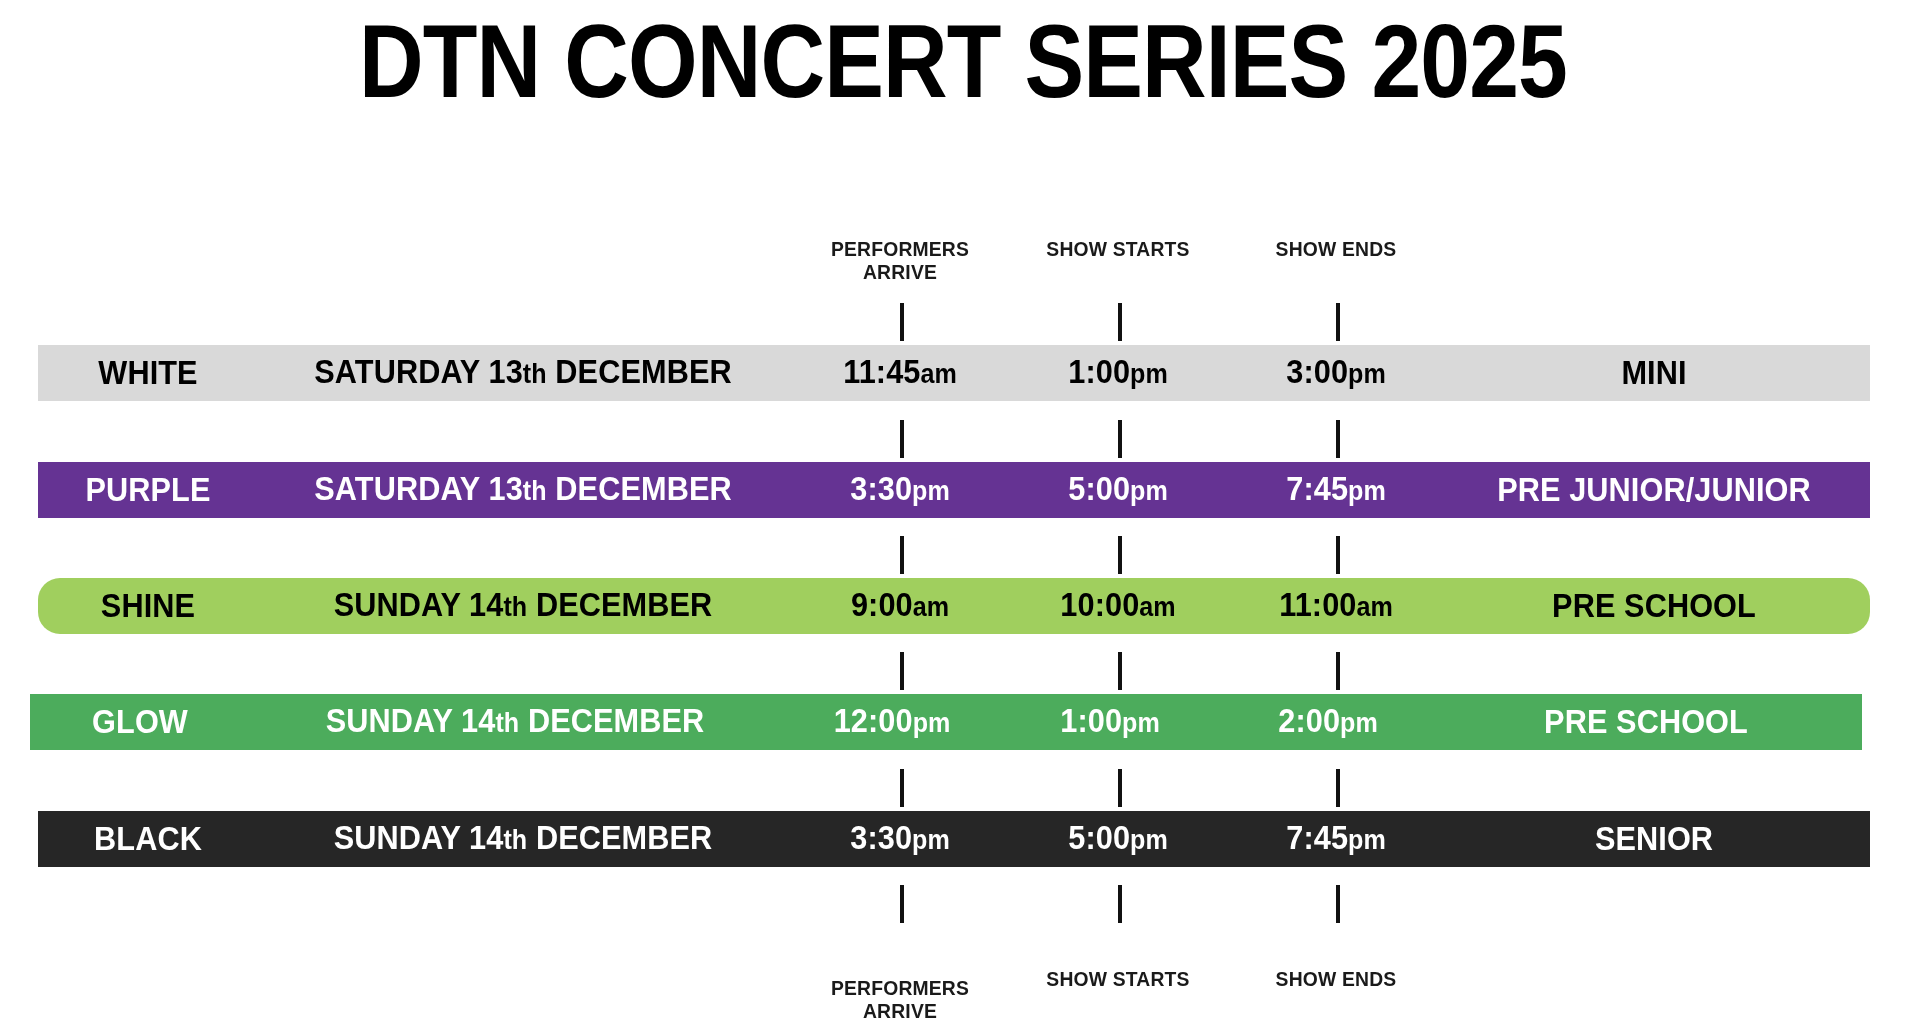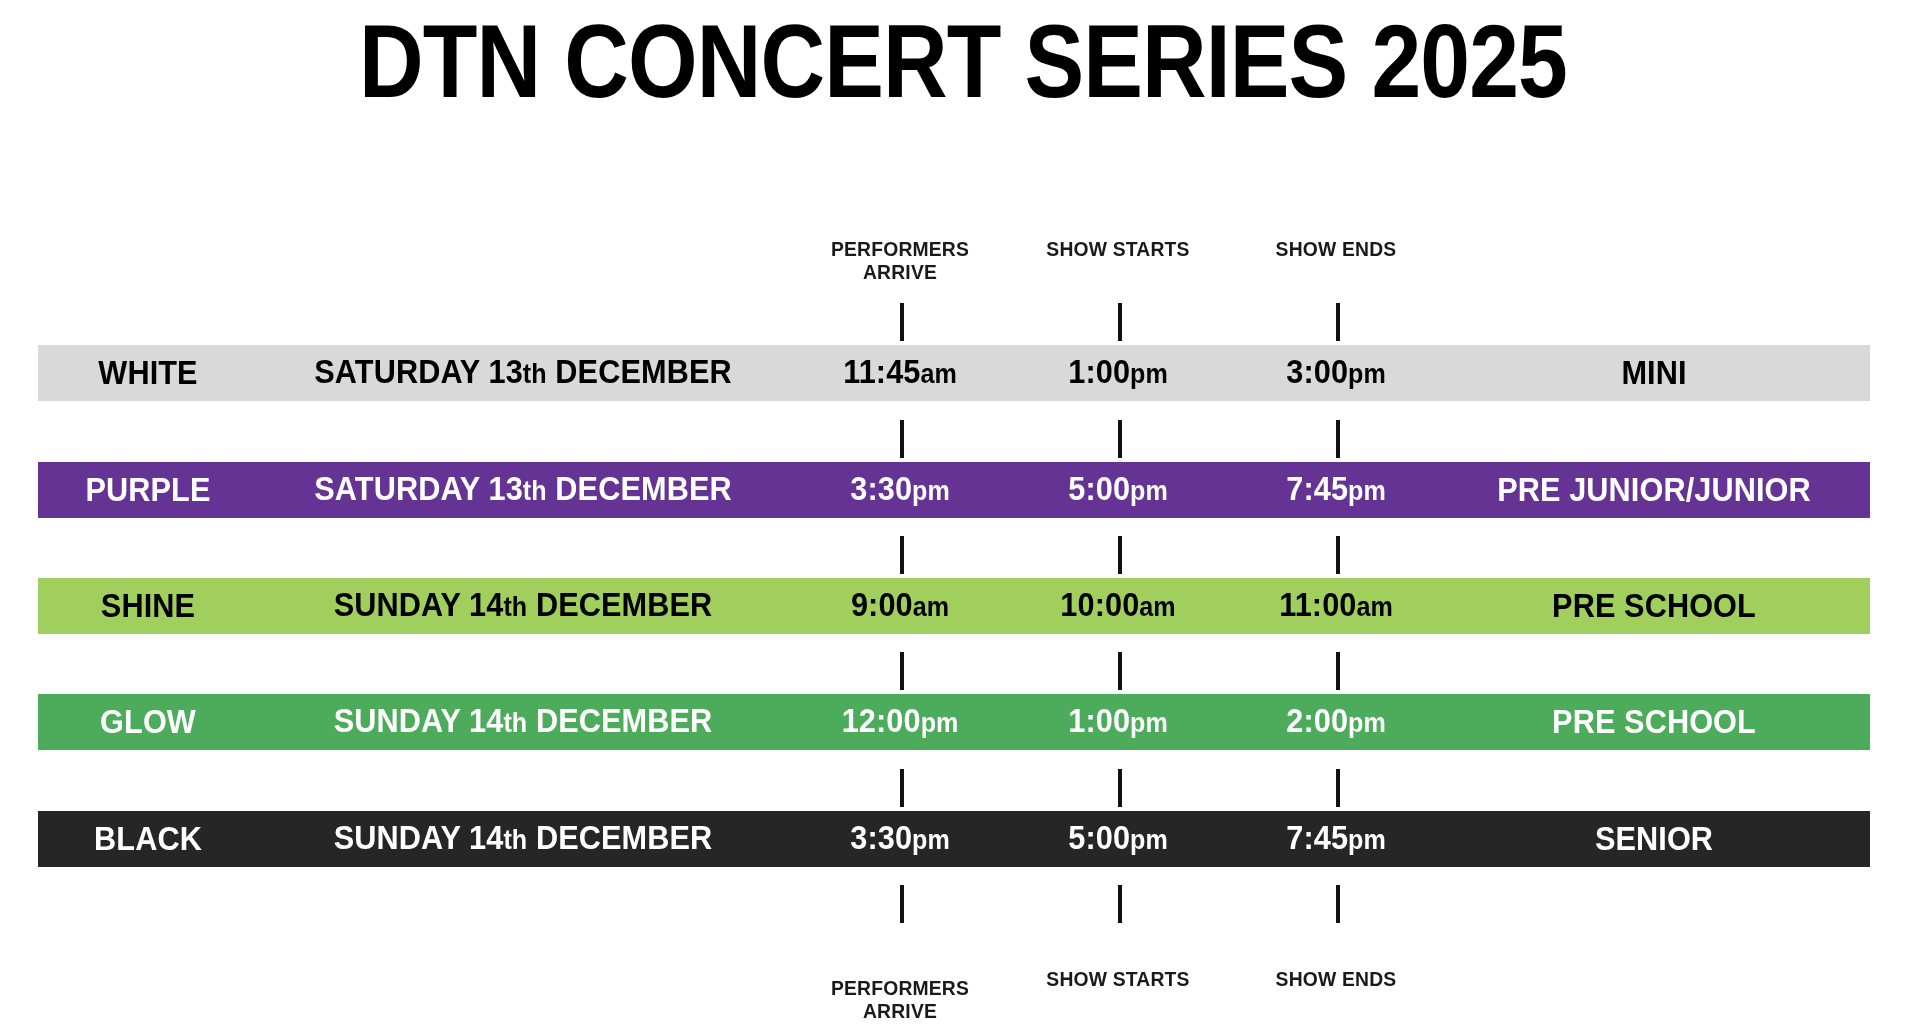--- a/index.html
+++ b/index.html
@@ -161,29 +161,29 @@
         <div class="cell c-cat" style="color: rgb(0, 0, 0);">MINI</div>
       </div>
       <div class="row" style="top: 462px; left: 38px; width: 1832px; height: 56px; background: rgb(101, 51, 147);">
         <div class="cell c-group" style="color: rgb(255, 255, 255);">PURPLE</div>
         <div class="cell c-date" style="color: rgb(255, 255, 255);">SATURDAY 13<span class="ord">th</span> DECEMBER</div>
         <div class="cell c-t1" style="color: rgb(255, 255, 255);">3:30<span class="sfx">pm</span></div>
         <div class="cell c-t2" style="color: rgb(255, 255, 255);">5:00<span class="sfx">pm</span></div>
         <div class="cell c-t3" style="color: rgb(255, 255, 255);">7:45<span class="sfx">pm</span></div>
         <div class="cell c-cat" style="color: rgb(255, 255, 255);">PRE JUNIOR/JUNIOR</div>
       </div>
-      <div class="row" style="top: 578px; left: 38px; width: 1832px; height: 56px; background: rgb(160, 207, 94);">
+      <div class="row" style="top: 578px; left: 38px; width: 1832px; height: 56px; background: rgb(160, 207, 94); border-radius: 22px;">
         <div class="cell c-group" style="color: rgb(0, 0, 0);">SHINE</div>
         <div class="cell c-date" style="color: rgb(0, 0, 0);">SUNDAY 14<span class="ord">th</span> DECEMBER</div>
         <div class="cell c-t1" style="color: rgb(0, 0, 0);">9:00<span class="sfx">am</span></div>
         <div class="cell c-t2" style="color: rgb(0, 0, 0);">10:00<span class="sfx">am</span></div>
         <div class="cell c-t3" style="color: rgb(0, 0, 0);">11:00<span class="sfx">am</span></div>
         <div class="cell c-cat" style="color: rgb(0, 0, 0);">PRE SCHOOL</div>
       </div>
-      <div class="row" style="top: 694px; left: 38px; width: 1832px; height: 56px; background: rgb(76, 172, 92);">
+      <div class="row" style="top: 694px; left: 30px; width: 1832px; height: 56px; background: rgb(76, 172, 92);">
         <div class="cell c-group" style="color: rgb(255, 255, 255);">GLOW</div>
         <div class="cell c-date" style="color: rgb(255, 255, 255);">SUNDAY 14<span class="ord">th</span> DECEMBER</div>
         <div class="cell c-t1" style="color: rgb(255, 255, 255);">12:00<span class="sfx">pm</span></div>
         <div class="cell c-t2" style="color: rgb(255, 255, 255);">1:00<span class="sfx">pm</span></div>
         <div class="cell c-t3" style="color: rgb(255, 255, 255);">2:00<span class="sfx">pm</span></div>
         <div class="cell c-cat" style="color: rgb(255, 255, 255);">PRE SCHOOL</div>
       </div>
       <div class="row" style="top: 811px; left: 38px; width: 1832px; height: 56px; background: rgb(38, 38, 38); text-decoration: underline;">
         <div class="cell c-group" style="color: rgb(255, 255, 255);">BLACK</div>
         <div class="cell c-date" style="color: rgb(255, 255, 255);">SUNDAY 14<span class="ord">th</span> DECEMBER</div>

